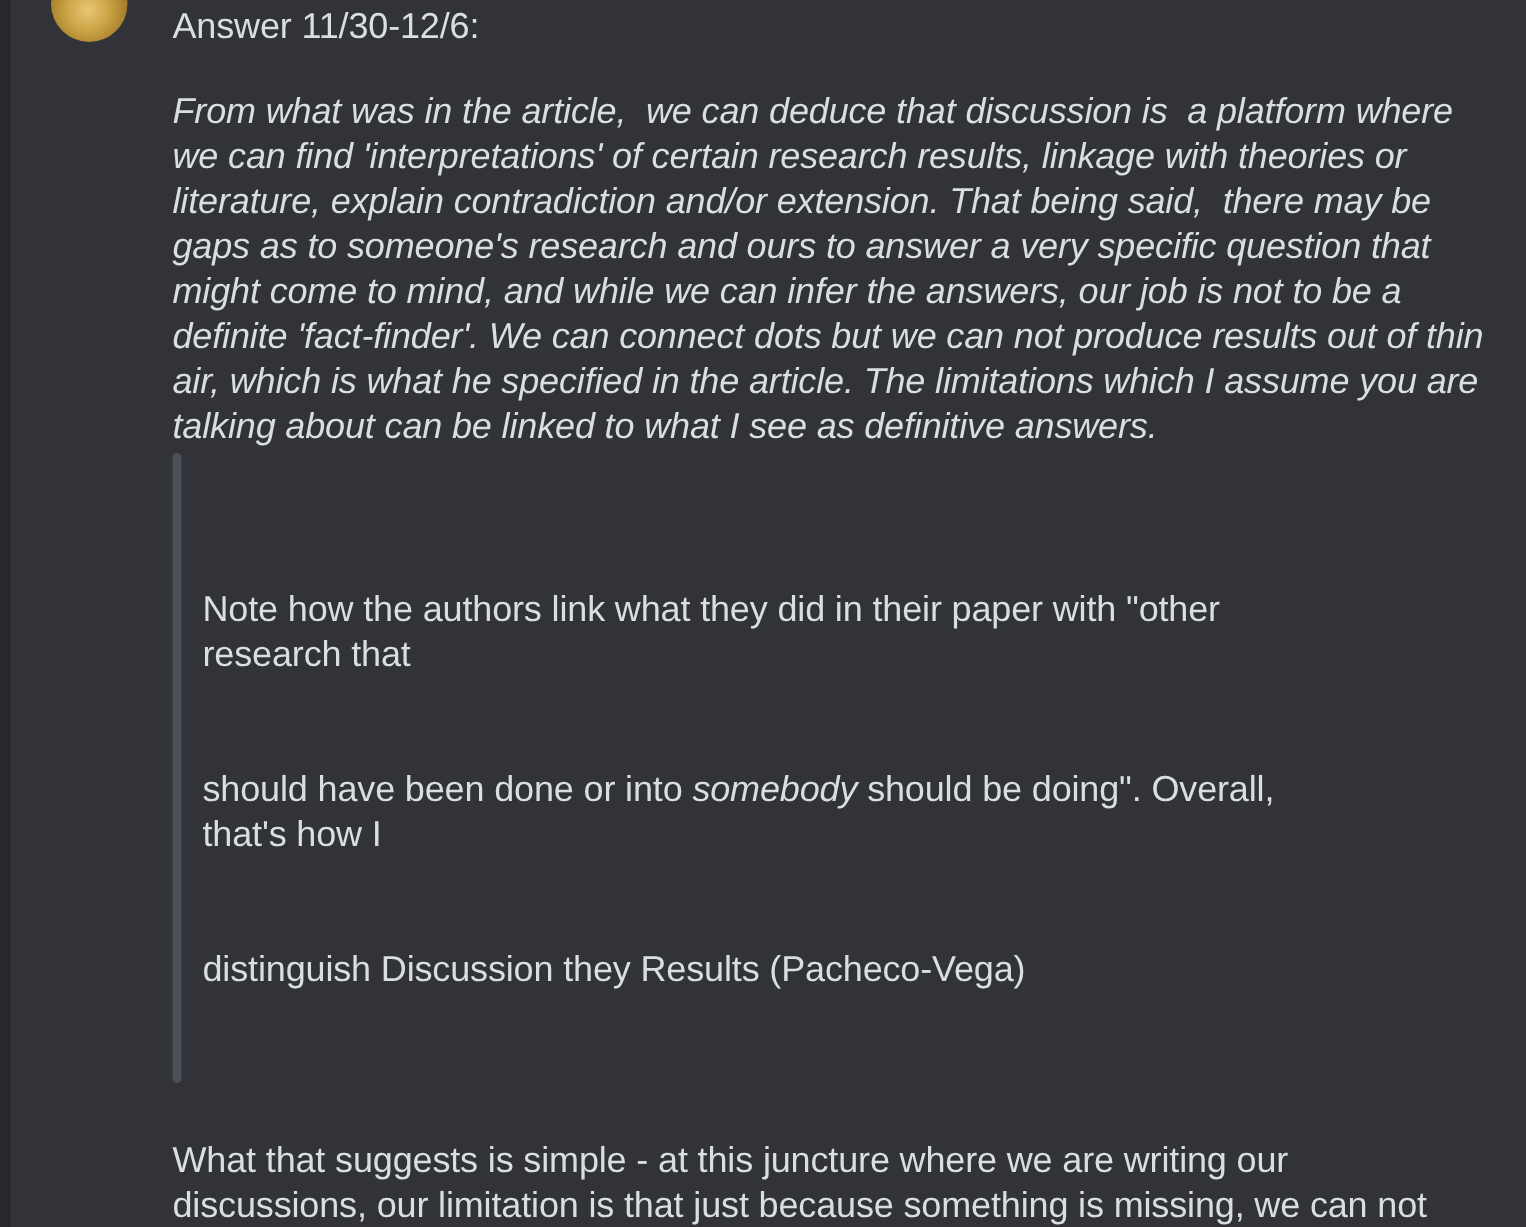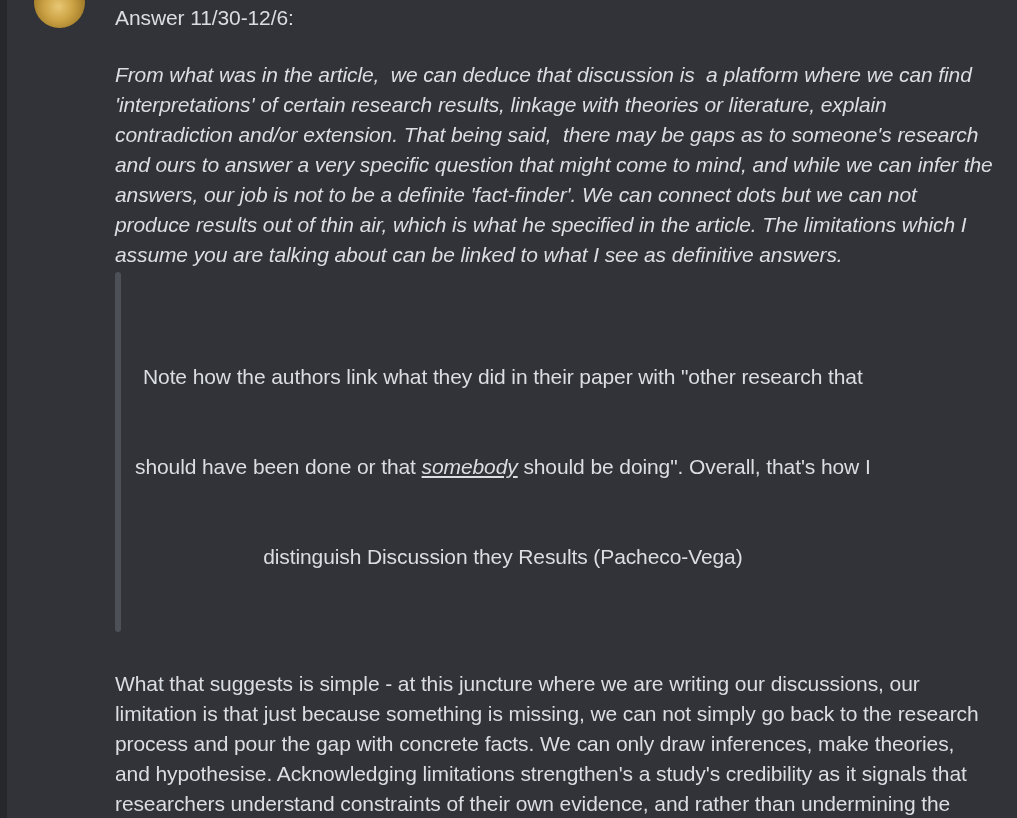--- a/index.html
+++ b/index.html
@@ -20,57 +20,57 @@
     position: absolute; left: 34px; top: -23px;
     width: 51px; height: 51px; border-radius: 50%;
     background: radial-gradient(circle at 48% 58%, #e8c775 0%, #cda446 35%, #a07a28 68%, #6f531c 92%);
     cursor: pointer;
   }
   .content {
     position: absolute; left: 115px; top: 3px;
     width: 882px;
   }
   .msg-text {
-    font-size: 21px;
+    font-size: 24px;
     line-height: 30px;
     white-space: pre-wrap;
     letter-spacing: -0.1px;
   }
   .header-line { margin-bottom: 27px; }
   .para1 { margin-bottom: 2px; max-width: 878px; font-style: italic; }
-  .blockquote { display: flex; text-align: center; }
+  .blockquote { display: flex; }
   .bq-bar {
     flex: 0 0 6px; width: 6px;
     border-radius: 3px;
     background: #4e5058;
   }
   .bq-body {
     padding: 30px 0 0 14px;   
     max-width: 770px;
   }
-  .bq-line em { font-style: italic; text-decoration: underline; }
+  .bq-line em { font-style: italic; }
   .para2 { margin-top: 37px; max-width: 878px; }
 </style>
 </head>
 <body>
 
 <div class="left-strip"></div>
 
 <div class="avatar"></div>
 
 <div class="content">
 
   <div class="msg-text header-line">Answer 11/30-12/6:</div>
 
   <p class="msg-text para1">From what was in the article,  we can deduce that discussion is  a platform where we can find 'interpretations' of certain research results, linkage with theories or literature, explain contradiction and/or extension. That being said,  there may be gaps as to someone's research and ours to answer a very specific question that might come to mind, and while we can infer the answers, our job is not to be a definite 'fact-finder'. We can connect dots but we can not produce results out of thin air, which is what he specified in the article. The limitations which I assume you are talking about can be linked to what I see as definitive answers.</p>
 
   <div class="blockquote">
     <div class="bq-bar"></div>
     <div class="bq-body msg-text">
       <div class="bq-line">Note how the authors link what they did in their paper with "other research that</div>
-      <div class="bq-line"><span>should have been done or that </span><em>somebody</em><span> should be doing". Overall, that's how I</span></div>
+      <div class="bq-line"><span>should have been done or into </span><em>somebody</em><span> should be doing". Overall, that's how I</span></div>
       <div class="bq-line">distinguish Discussion they Results (Pacheco-Vega)</div>
     </div>
   </div>
 
   <p class="msg-text para2"><span>What that suggests is simple - at this juncture where we are writing our discussions, our limitation is that just because something is missing, we can not simply go back to the research process and pour the gap with concrete facts. We can only draw inferences, make theories, and hypothesise. Acknowledging limitations strengthen's a study's credibility as it signals that researchers understand constraints of their own evidence, and rather than undermining the product of their work, discusses methodological boundaries, sample issues, or analytical trade-offs. Discussion is also about situating responsibly what is known and what remains uncertain, and also leaving space for readers to understand the entire situation. By recognizing limitations, the author builds trust and invite future research to extend, refine, or challenge the work product - consequently seeing how there is room to further explore this space of study, and pour into the gaps mentioned earlier.</span></p>
 
 </div>
 
 </body></html>

